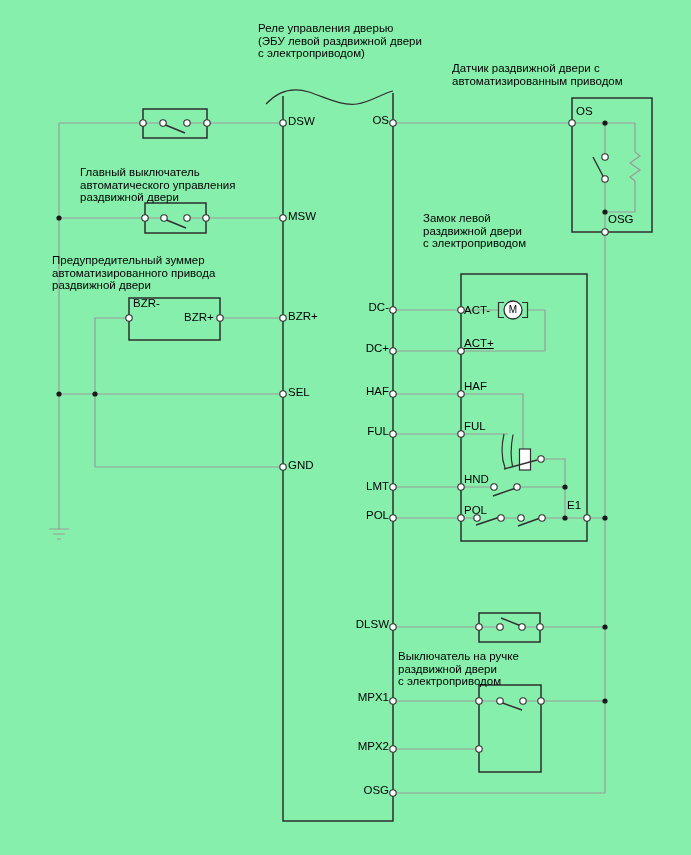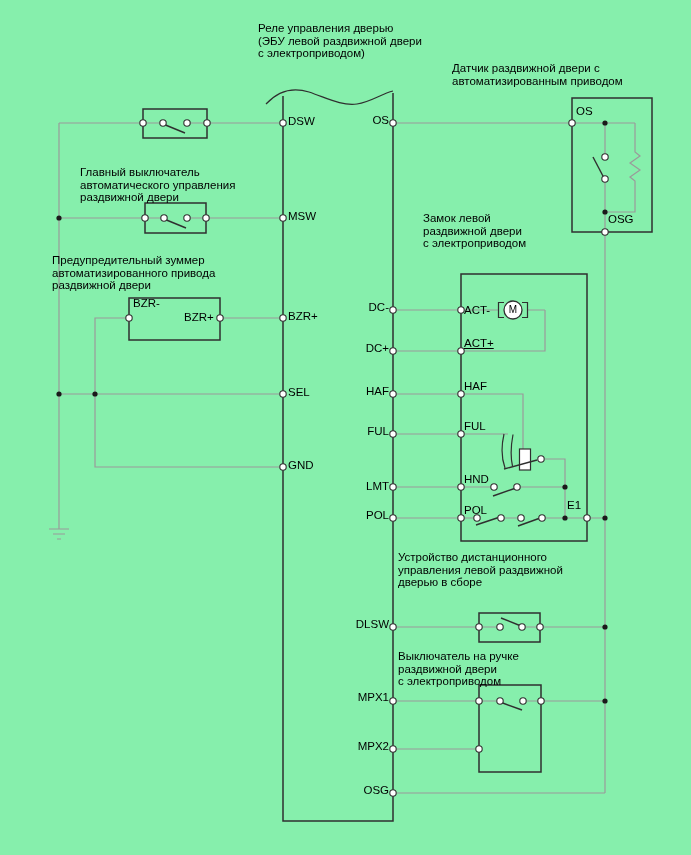--- a/index.html
+++ b/index.html
@@ -161,23 +161,20 @@
 автоматического управления
 раздвижной двери</div>
   <div class="lbl" style="left:52px;  top:254px;">Предупредительный зуммер
 автоматизированного привода
 раздвижной двери</div>
   <div class="lbl" style="left:452px; top:62px;">Датчик раздвижной двери с
 автоматизированным приводом</div>
   <div class="lbl" style="left:423px; top:212px;">Замок левой
 раздвижной двери
 с электроприводом</div>
-  <div class="lbl" style="left:398px; top:551px;">Устройство дистанционного
-управления левой раздвижной
-дверью в сборе</div>
   <div class="lbl" style="left:398px; top:650px;">Выключатель на ручке
 раздвижной двери
 с электроприводом</div>
 
   <div class="pin" style="left:288px; top:115px;">DSW</div>
   <div class="pin" style="left:288px; top:210px;">MSW</div>
   <div class="pin" style="left:288px; top:310px;">BZR+</div>
   <div class="pin" style="left:288px; top:386px;">SEL</div>
   <div class="pin" style="left:288px; top:459px;">GND</div>
 

